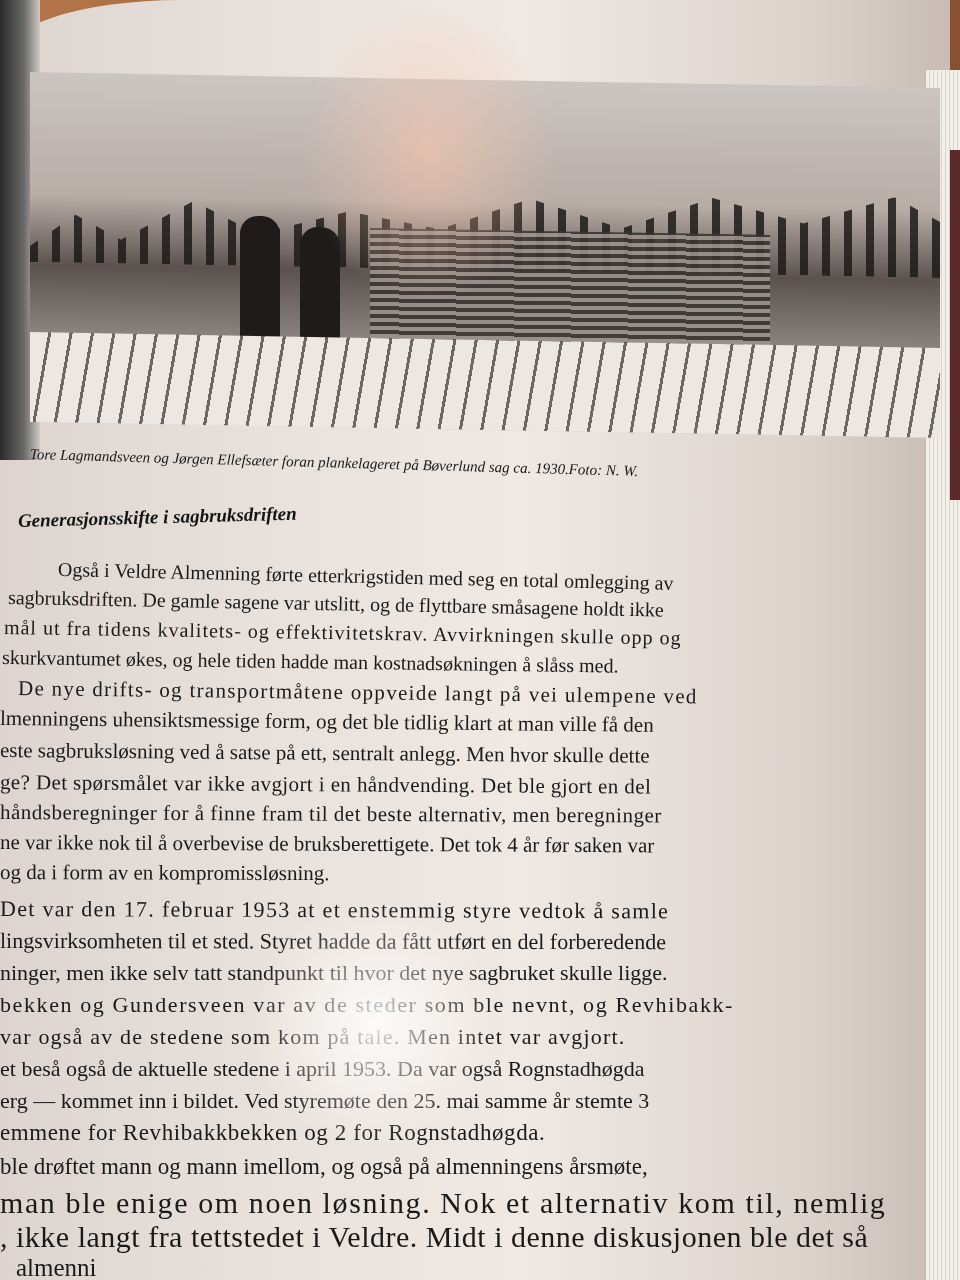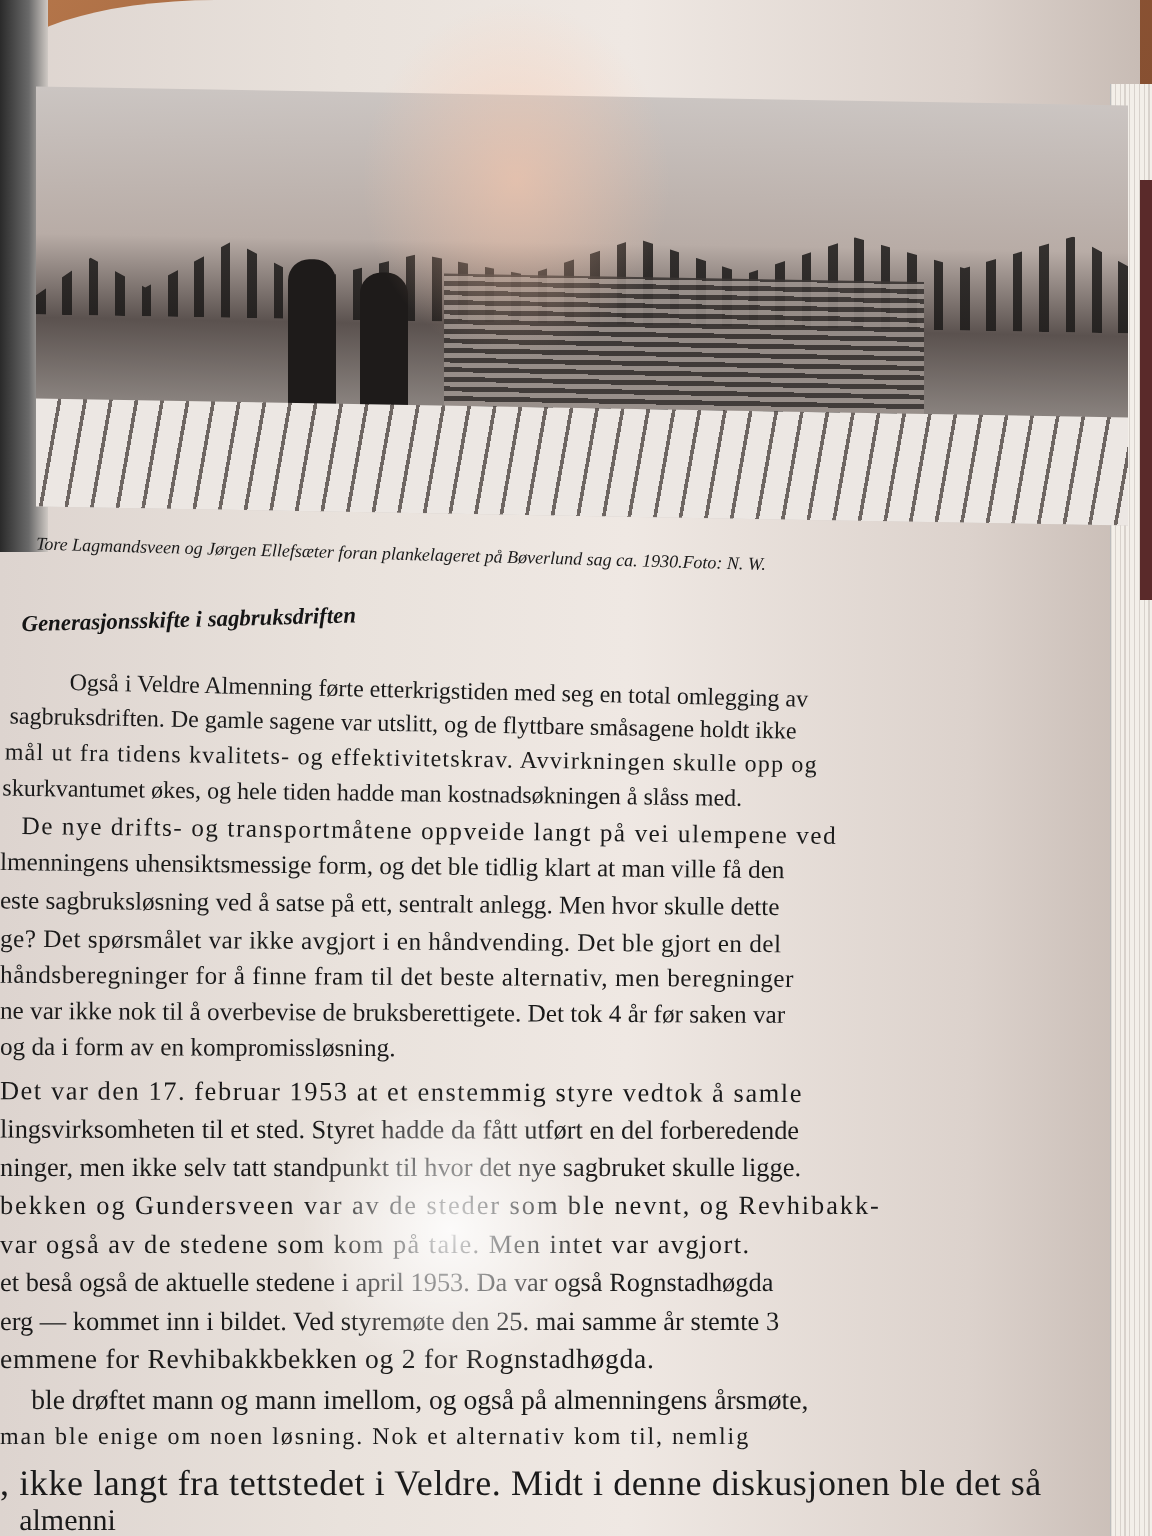--- a/index.html
+++ b/index.html
@@ -122,19 +122,19 @@
   <div class="line" style="left:0px;top:272px;transform:rotate(0.3deg);font-size:21px;">ne var ikke nok til å overbevise de bruksberettigete. Det tok 4 år før saken var</div>
   <div class="line" style="left:0px;top:302px;transform:rotate(0.2deg);font-size:21px;"> og da i form av en kompromissløsning.</div>
   <div class="line" style="left:0px;top:338px;transform:rotate(0.2deg);font-size:22px;letter-spacing:1.3px;">Det var den 17. februar 1953 at et enstemmig styre vedtok å samle</div>
   <div class="line" style="left:0px;top:370px;transform:rotate(0.1deg);font-size:22px;">lingsvirksomheten til et sted. Styret hadde da fått utført en del forberedende</div>
   <div class="line" style="left:0px;top:402px;font-size:22px;">ninger, men ikke selv tatt standpunkt til hvor det nye sagbruket skulle ligge.</div>
   <div class="line" style="left:0px;top:434px;font-size:22px;letter-spacing:1.6px;">bekken og Gundersveen var av de steder som ble nevnt, og Revhibakk-</div>
   <div class="line" style="left:0px;top:466px;font-size:22px;letter-spacing:1.2px;"> var også av de stedene som kom på tale. Men intet var avgjort.</div>
   <div class="line" style="left:0px;top:498px;font-size:22px;">et beså også de aktuelle stedene i april 1953. Da var også Rognstadhøgda</div>
   <div class="line" style="left:0px;top:530px;font-size:22px;">erg — kommet inn i bildet. Ved styremøte den 25. mai samme år stemte 3</div>
   <div class="line" style="left:0px;top:562px;font-size:23px;letter-spacing:0.6px;">emmene for Revhibakkbekken og 2 for Rognstadhøgda.</div>
-  <div class="line" style="left:0px;top:596px;font-size:23px;margin-left:26px;"> ble drøftet mann og mann imellom, og også på almenningens årsmøte,</div>
-  <div class="line" style="left:0px;top:628px;font-size:20px;letter-spacing:1.6px;">man ble enige om noen løsning. Nok et alternativ kom til, nemlig</div>
+  <div class="line" style="left:0px;top:596px;font-size:23px;"> ble drøftet mann og mann imellom, og også på almenningens årsmøte,</div>
+  <div class="line" style="left:0px;top:628px;font-size:30px;letter-spacing:1.6px;">man ble enige om noen løsning. Nok et alternativ kom til, nemlig</div>
   <div class="line" style="left:0px;top:662px;font-size:30px;letter-spacing:0.5px;">, ikke langt fra tettstedet i Veldre. Midt i denne diskusjonen ble det så</div>
   <div class="line" style="left:16px;top:696px;font-size:25px;">almenni</div>
 </div>
 
 <div class="glare2"></div>
 
 </body></html>

